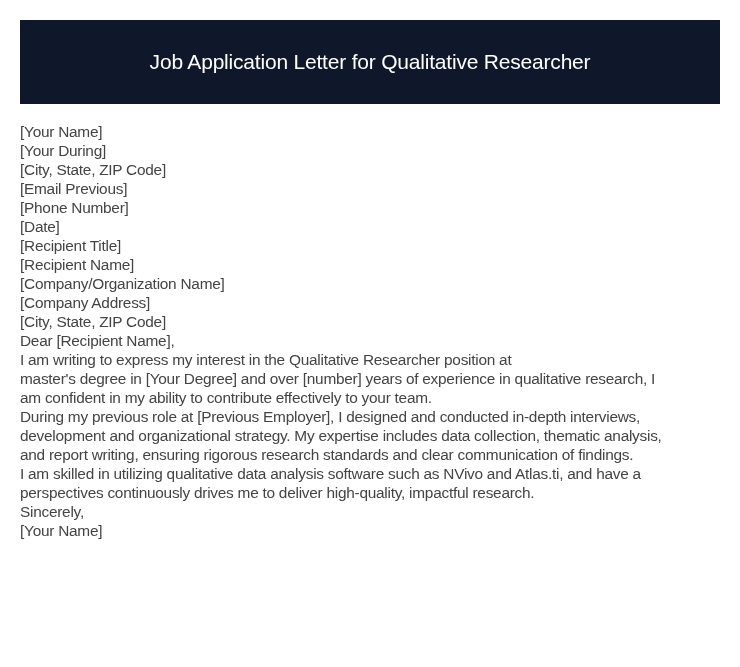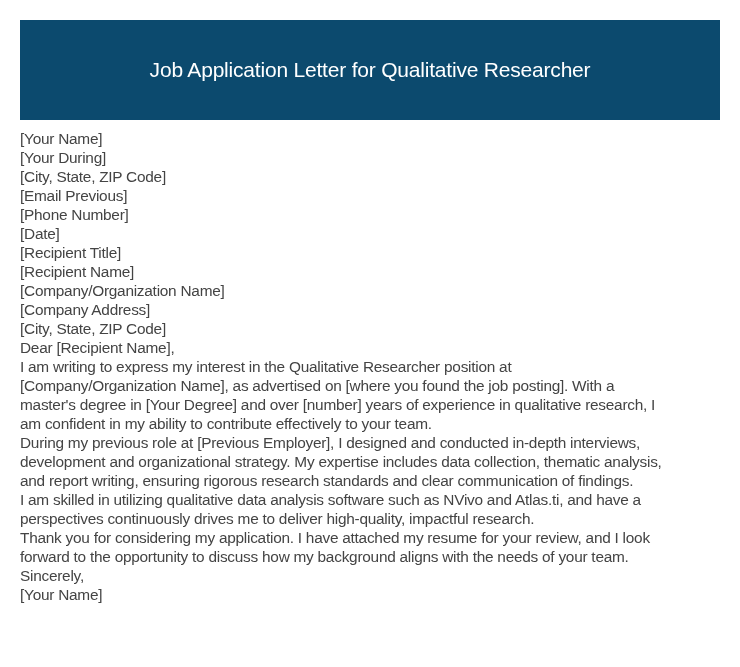--- a/index.html
+++ b/index.html
@@ -1,29 +1,29 @@
 <!DOCTYPE html>
 <html><head>
 <meta charset="utf-8">
 <style>
   html, body { margin: 0; padding: 0; background: #ffffff; }
   body { width: 740px; height: 667px; position: relative; overflow: hidden; }
   .banner {
-    position: absolute; left: 20px; top: 20px; width: 700px; height: 100px;
-    background: #0c4a6e;
+    position: absolute; left: 20px; top: 20px; width: 700px; height: 84px;
+    background: #0f172a;
     display: flex; align-items: center; justify-content: center;
   }
   .banner-title {
     color: #ffffff;
     font-family: "Liberation Sans", sans-serif;
     font-size: 21px;
     letter-spacing: -0.2px;
   }
   .letter {
-    position: absolute; left: 20px; top: 129px; width: 710px;
+    position: absolute; left: 20px; top: 122px; width: 710px;
     font-family: "Liberation Sans", sans-serif;
     font-size: 15.4px;
     line-height: 19px;
     color: #444444;
     letter-spacing: -0.25px;
   }
   .line { display: block; white-space: nowrap; }
 </style>
 </head>
 <body>
@@ -45,32 +45,27 @@
     <span class="line">[Recipient Title]</span>
     <span class="line">[Recipient Name]</span>
     <span class="line">[Company/Organization Name]</span>
     <span class="line">[Company Address]</span>
     <span class="line">[City, State, ZIP Code]</span>
   </div>
   <span class="line">Dear [Recipient Name],</span>
 
   <div>
     <span class="line">I am writing to express my interest in the Qualitative Researcher position at</span>
-    <span class="line">[Company/Organization Name], as advertised on [where you found the job posting]. With a</span>
     <span class="line">master's degree in [Your Degree] and over [number] years of experience in qualitative research, I</span>
     <span class="line">am confident in my ability to contribute effectively to your team.</span>
   </div>
   <div>
     <span class="line">During my previous role at [Previous Employer], I designed and conducted in-depth interviews,</span>
     <span class="line">development and organizational strategy. My expertise includes data collection, thematic analysis,</span>
     <span class="line">and report writing, ensuring rigorous research standards and clear communication of findings.</span>
   </div>
   <div>
     <span class="line">I am skilled in utilizing qualitative data analysis software such as NVivo and Atlas.ti, and have a</span>
     <span class="line">perspectives continuously drives me to deliver high-quality, impactful research.</span>
   </div>
-  <div>
-    <span class="line">Thank you for considering my application. I have attached my resume for your review, and I look</span>
-    <span class="line">forward to the opportunity to discuss how my background aligns with the needs of your team.</span>
-  </div>
   <span class="line">Sincerely,</span>
   <span class="line">[Your Name]</span>
 </div>
 
 </body></html>

